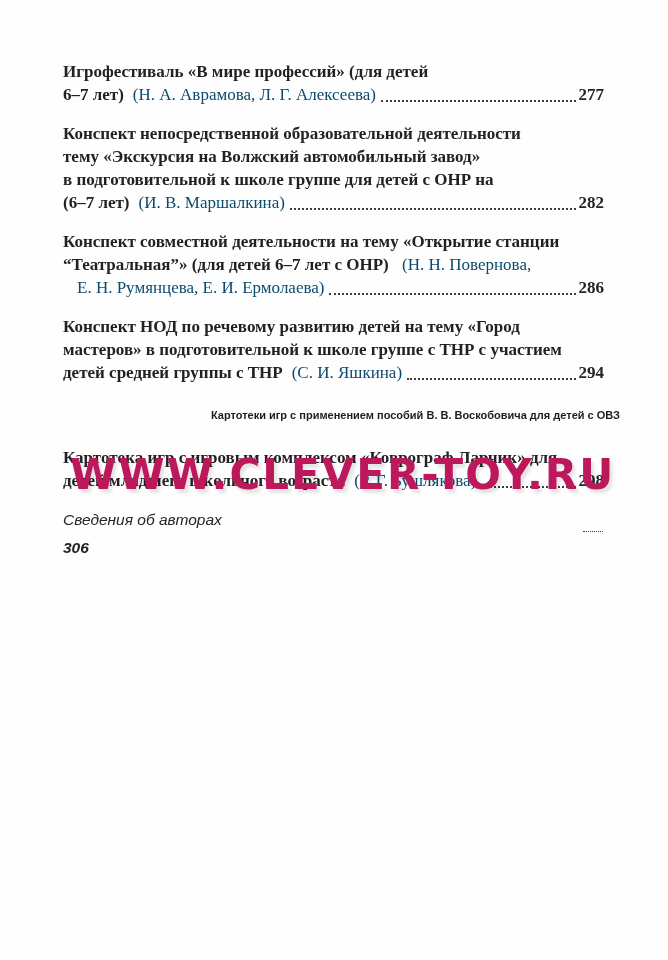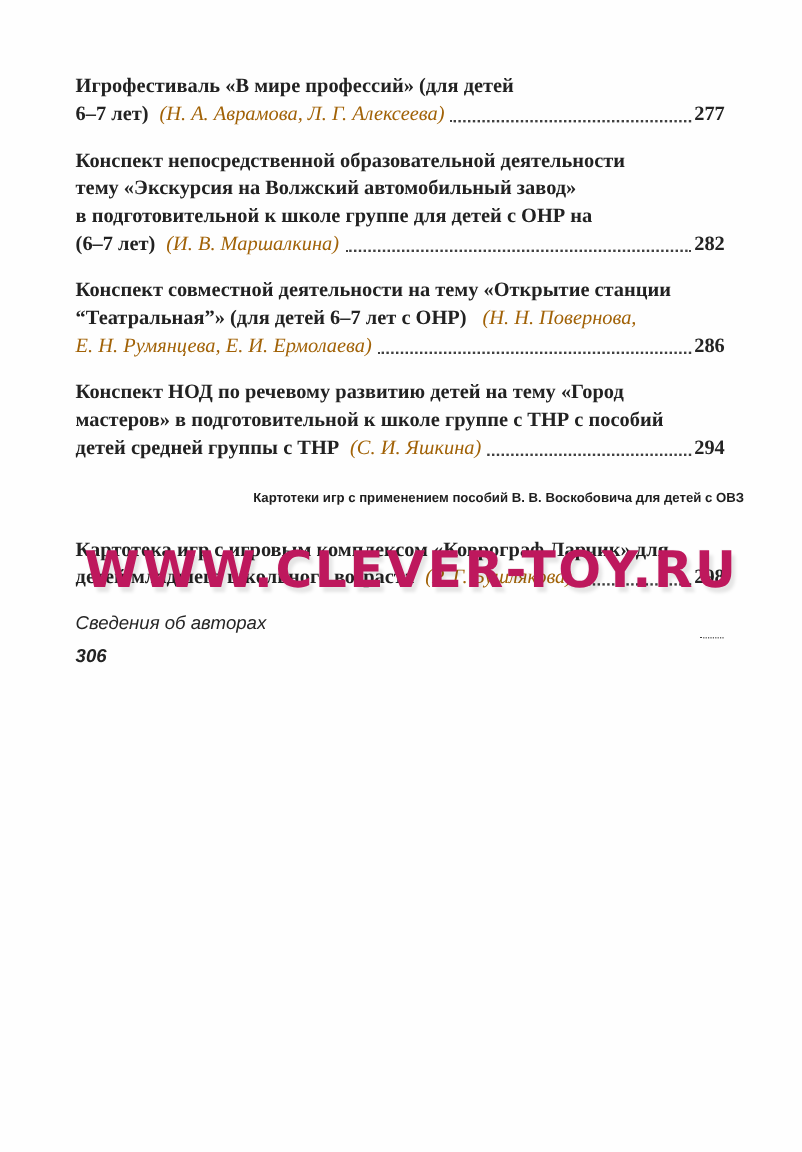--- a/index.html
+++ b/index.html
@@ -18,21 +18,21 @@
     left: 63px;
     right: 64px;
     color: #242424;
     font-size: 17px;
     line-height: 23px;
   }
   .entry { margin-bottom: 16px; }
   .line { white-space: nowrap; }
   .line.leader { display: flex; align-items: center; }
   .b { font-weight: 700; color: #222; }
-  .a { font-style: italic; font-weight: 400; color: #a16207; margin-left: 9px; }
+  .a { font-weight: 400; color: #0c4a6e; margin-left: 9px; }
   .dots {
     flex: 1;
     align-self: flex-end;
     margin: 0 3px 4px 5px;
     border-bottom: 2px dotted #3f3f3f;
     min-width: 20px;
     height: 1px;
   }
   .pg { font-weight: 700; color: #242424; }
   .heading {
@@ -110,32 +110,32 @@
 
     <div class="entry">
       <div class="line">
         <span class="b">Конспект совместной деятельности на тему «Открытие станции</span>
       </div>
       <div class="line">
         <span class="b">“Театральная”» (для детей 6–7 лет с ОНР)</span>
         <span class="a">(Н. Н. Повернова,</span>
       </div>
       <div class="line leader">
-        <span class="a" style="margin-left:0">Е. Н. Румянцева, Е. И. Ермолаева)</span>
+        <span class="a" style="margin-left:14px">Е. Н. Румянцева, Е. И. Ермолаева)</span>
         <span class="dots"></span>
         <span class="pg">286</span>
       </div>
     </div>
 
     <div class="entry">
       <div class="line">
         <span class="b">Конспект НОД по речевому развитию детей на тему «Город</span>
       </div>
       <div class="line">
-        <span class="b">мастеров» в подготовительной к школе группе с ТНР с пособий</span>
+        <span class="b">мастеров» в подготовительной к школе группе с ТНР с участием</span>
       </div>
       <div class="line leader">
         <span class="b">детей средней группы с ТНР</span>
         <span class="a">(С. И. Яшкина)</span>
         <span class="dots"></span>
         <span class="pg">294</span>
       </div>
     </div>
 
     <div class="heading">Картотеки игр с применением пособий В. В. Воскобовича для детей с ОВЗ</div>

